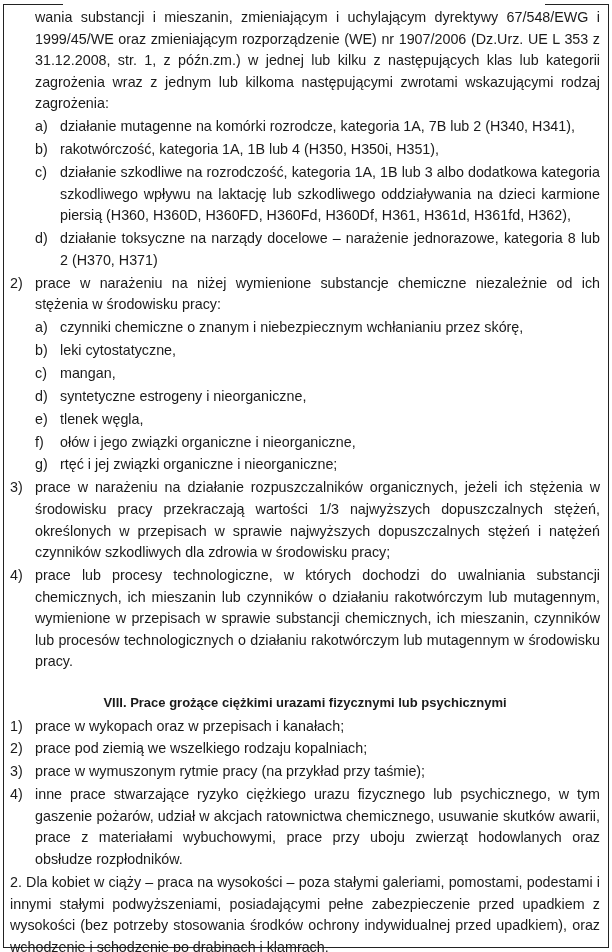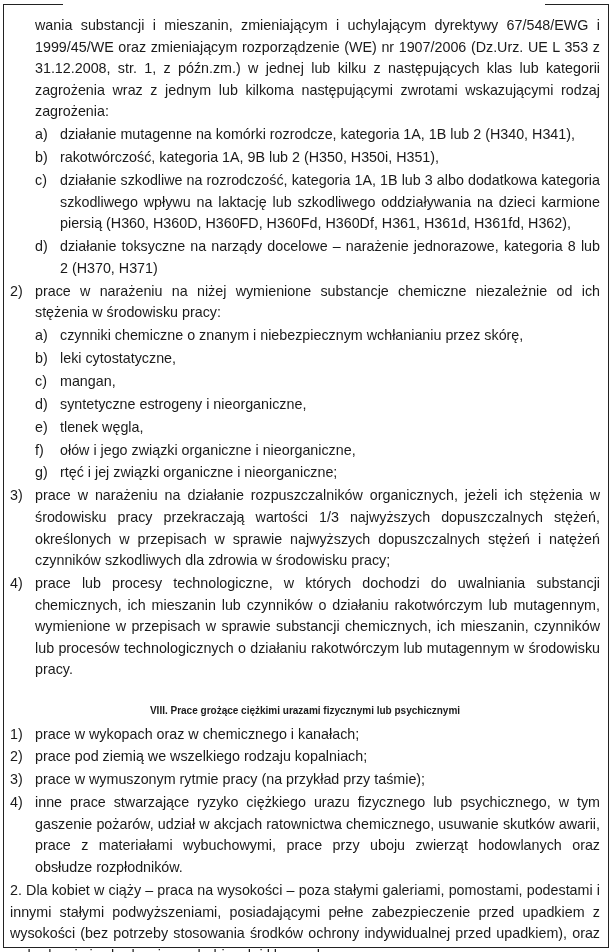--- a/index.html
+++ b/index.html
@@ -6,46 +6,46 @@
   body { width: 612px; height: 952px; position: relative; overflow: hidden;
          font-family: "Liberation Sans", sans-serif; color: #1a1a1a; }
   .frame { position: absolute; left: 3px; top: 4px; width: 604px; height: 943px;
            border-left: 1.5px solid #222; border-right: 1.5px solid #222; border-bottom: 1.5px solid #222; }
   .top-seg { position: absolute; top: 4px; height: 0; border-top: 1.5px solid #222; }
   .top-left { left: 3px; width: 60px; }
   .top-right { left: 545px; width: 64px; }
   .content { position: absolute; left: 10px; top: 7px; width: 590px;
              font-size: 14.3px; line-height: 21.6px; text-align: justify; }
   .p { margin: 0 0 1.3px 0; }
-  .indent0 { padding-left: 25px; margin-top: 8px; }
+  .indent0 { padding-left: 25px; }
   .item { display: flex; margin: 0 0 1.3px 0; }
   .item .mk { flex: 0 0 25px; }
   .item .tx { flex: 1 1 auto; text-align: justify; }
   .lvl2 { padding-left: 25px; }
-  .heading { font-weight: bold; text-align: center; margin: 19px 0 2px 0; font-size: 10px; }
+  .heading { font-weight: bold; text-align: center; margin: 19px 0 2px 0; font-size: 13px; }
   .nojust { text-align: left; }
 </style>
 </head>
 <body>
 
 <div class="frame"></div>
 <div class="top-seg top-left"></div>
 <div class="top-seg top-right"></div>
 
 <div class="content">
   <p class="p indent0">wania substancji i mieszanin, zmieniającym i uchylającym dyrektywy 67/548/EWG i 1999/45/WE oraz zmieniającym rozporządzenie (WE) nr 1907/2006 (Dz.Urz. UE L 353 z 31.12.2008, str. 1, z późn.zm.) w jednej lub kilku z następujących klas lub kategorii zagrożenia wraz z jednym lub kilkoma następującymi zwrotami wskazującymi rodzaj zagrożenia:</p>
 
   <div class="lvl2">
     <div class="item">
         <span class="mk">a)</span>
-        <span class="tx">działanie mutagenne na komórki rozrodcze, kategoria 1A, 1B lub 2 (H340, H341),</span>
+        <span class="tx">działanie mutagenne na komórki rozrodcze, kategoria 1A, 7B lub 2 (H340, H341),</span>
       </div>
     <div class="item">
         <span class="mk">b)</span>
-        <span class="tx">rakotwórczość, kategoria 1A, 9B lub 2 (H350, H350i, H351),</span>
+        <span class="tx">rakotwórczość, kategoria 1A, 1B lub 4 (H350, H350i, H351),</span>
       </div>
     <div class="item">
         <span class="mk">c)</span>
         <span class="tx">działanie szkodliwe na rozrodczość, kategoria 1A, 1B lub 3 albo dodatkowa kategoria szkodliwego wpływu na laktację lub szkodliwego oddziaływania na dzieci karmione piersią (H360, H360D, H360FD, H360Fd, H360Df, H361, H361d, H361fd, H362),</span>
       </div>
     <div class="item">
         <span class="mk">d)</span>
         <span class="tx nojust">działanie toksyczne na narządy docelowe – narażenie jednorazowe, kategoria 8 lub 2 (H370, H371)</span>
       </div>
   </div>
@@ -94,21 +94,21 @@
   <div class="item">
       <span class="mk">4)</span>
       <span class="tx">prace lub procesy technologiczne, w których dochodzi do uwalniania substancji chemicznych, ich mieszanin lub czynników o działaniu rakotwórczym lub mutagennym, wymienione w przepisach w sprawie substancji chemicznych, ich mieszanin, czynników lub procesów technologicznych o działaniu rakotwórczym lub mutagennym w środowisku pracy.</span>
     </div>
 
   <div class="heading">VIII. Prace grożące ciężkimi urazami fizycznymi lub psychicznymi</div>
 
 
   <div class="item">
       <span class="mk">1)</span>
-      <span class="tx nojust">prace w wykopach oraz w chemicznego i kanałach;</span>
+      <span class="tx nojust">prace w wykopach oraz w przepisach i kanałach;</span>
     </div>
   <div class="item">
       <span class="mk">2)</span>
       <span class="tx nojust">prace pod ziemią we wszelkiego rodzaju kopalniach;</span>
     </div>
   <div class="item">
       <span class="mk">3)</span>
       <span class="tx nojust">prace w wymuszonym rytmie pracy (na przykład przy taśmie);</span>
     </div>
   <div class="item">

